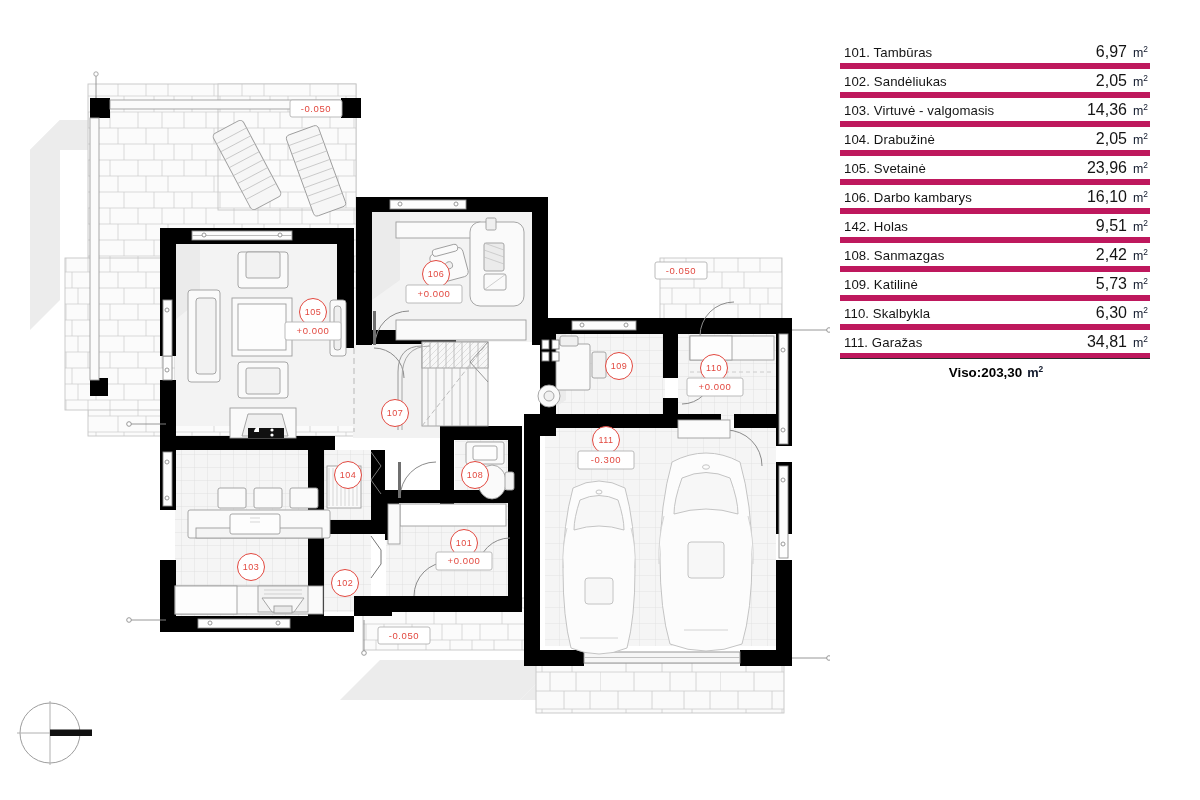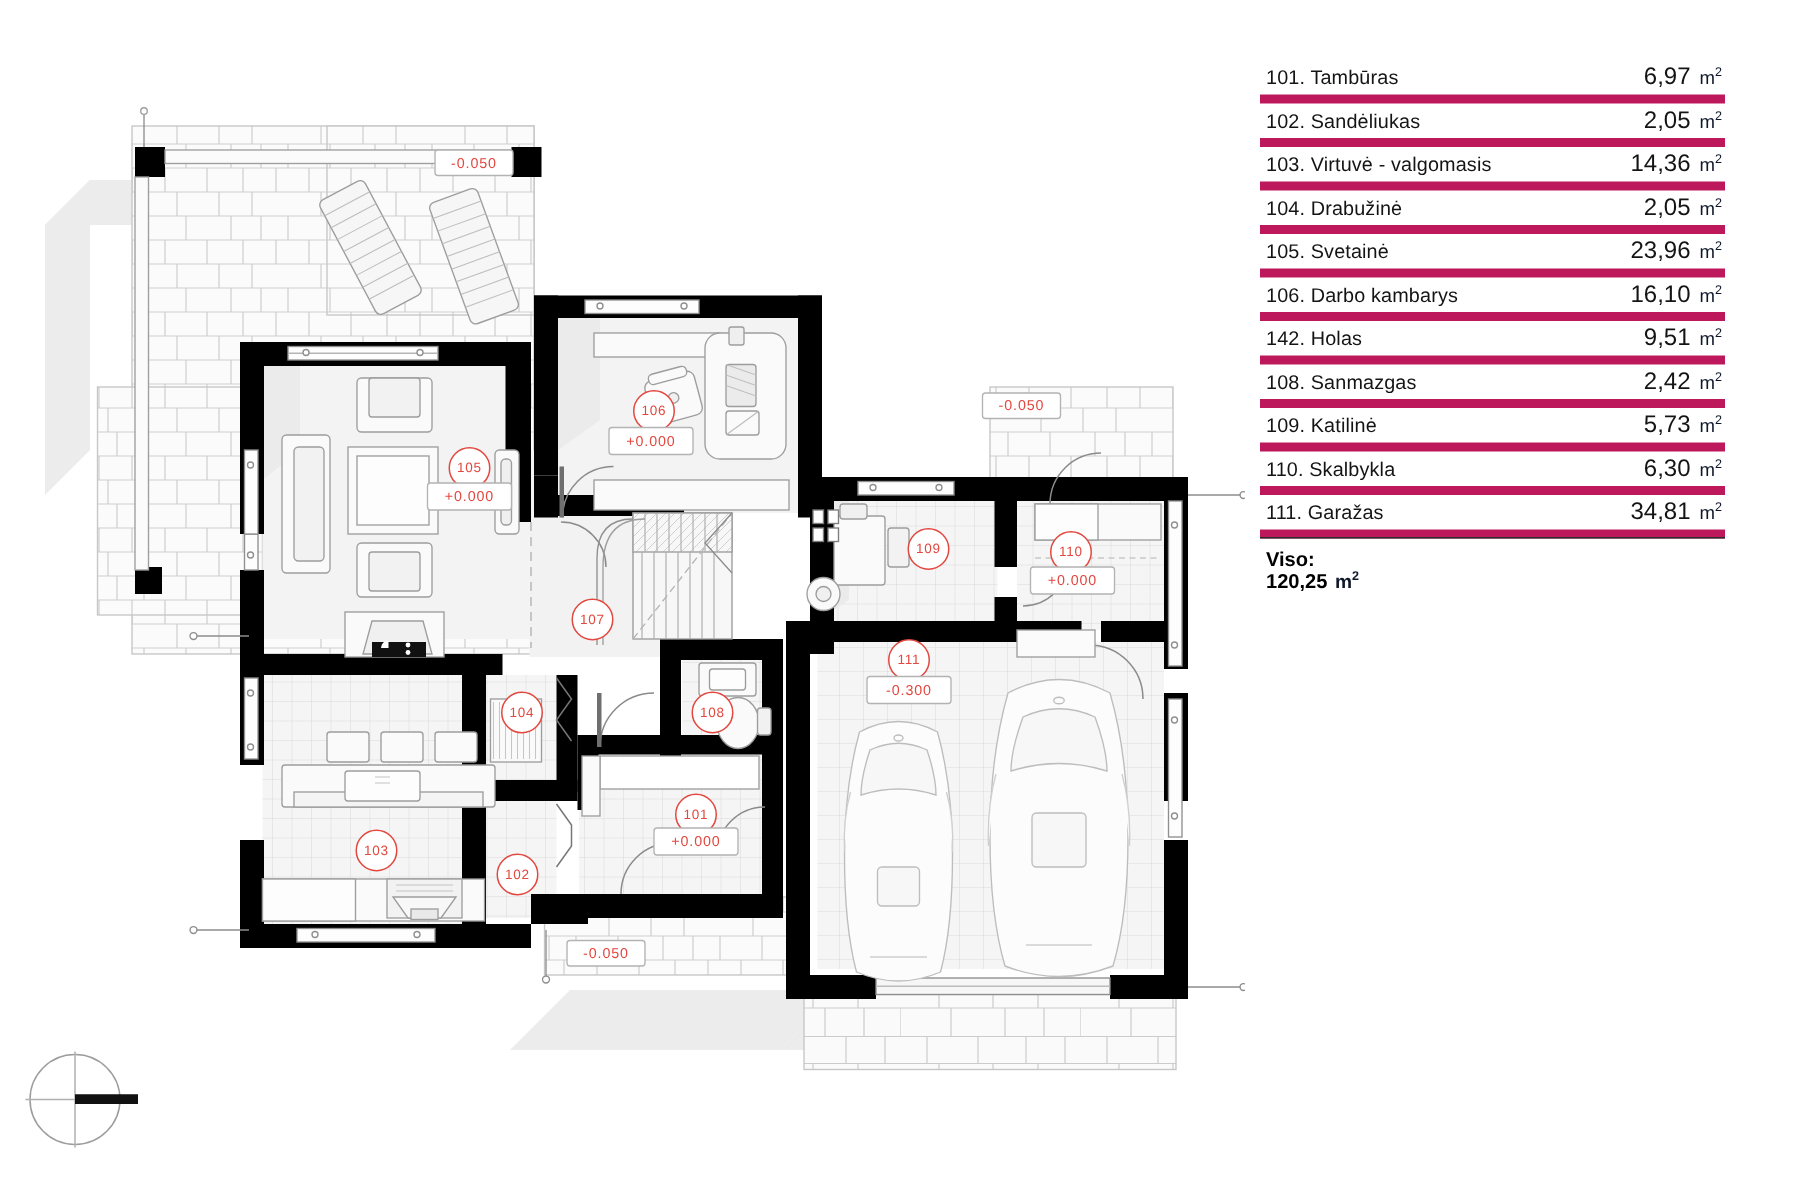--- a/index.html
+++ b/index.html
@@ -69,25 +69,24 @@
     color: #0f172a;
   }
   .unit sup {
     font-size: 8.4px;
     vertical-align: super;
     line-height: 0;
   }
   #sched-total {
     display: flex;
     align-items: baseline;
-    justify-content: space-between;
+    justify-content: center;
     border-top: 1.6px solid #2b2b2b;
     padding: 6px 2px 2px 4px;
     margin-top: -1px;
-    flex-direction: column;
   }
   #sched-total .tot-label {
     font-size: 13.4px;
     font-weight: bold;
     color: #000;
   }
   #sched-total .tot-right {
     display: flex;
     align-items: baseline;
     gap: 5px;
@@ -674,18 +673,18 @@
     <span class="rm-name">111. Garažas</span>
     <span class="rm-right">
       <span class="rm-area">34,81</span>
       <span class="unit"><span>m</span><sup>2</sup></span>
     </span>
   </div>
 
   <div id="sched-total">
     <span class="tot-label">Viso:</span>
     <span class="tot-right">
-      <span class="tot-value">120,25</span>
+      <span class="tot-value">203,30</span>
       <span class="unit"><span>m</span><sup>2</sup></span>
     </span>
   </div>
 
 </div>
 
 </body></html>

